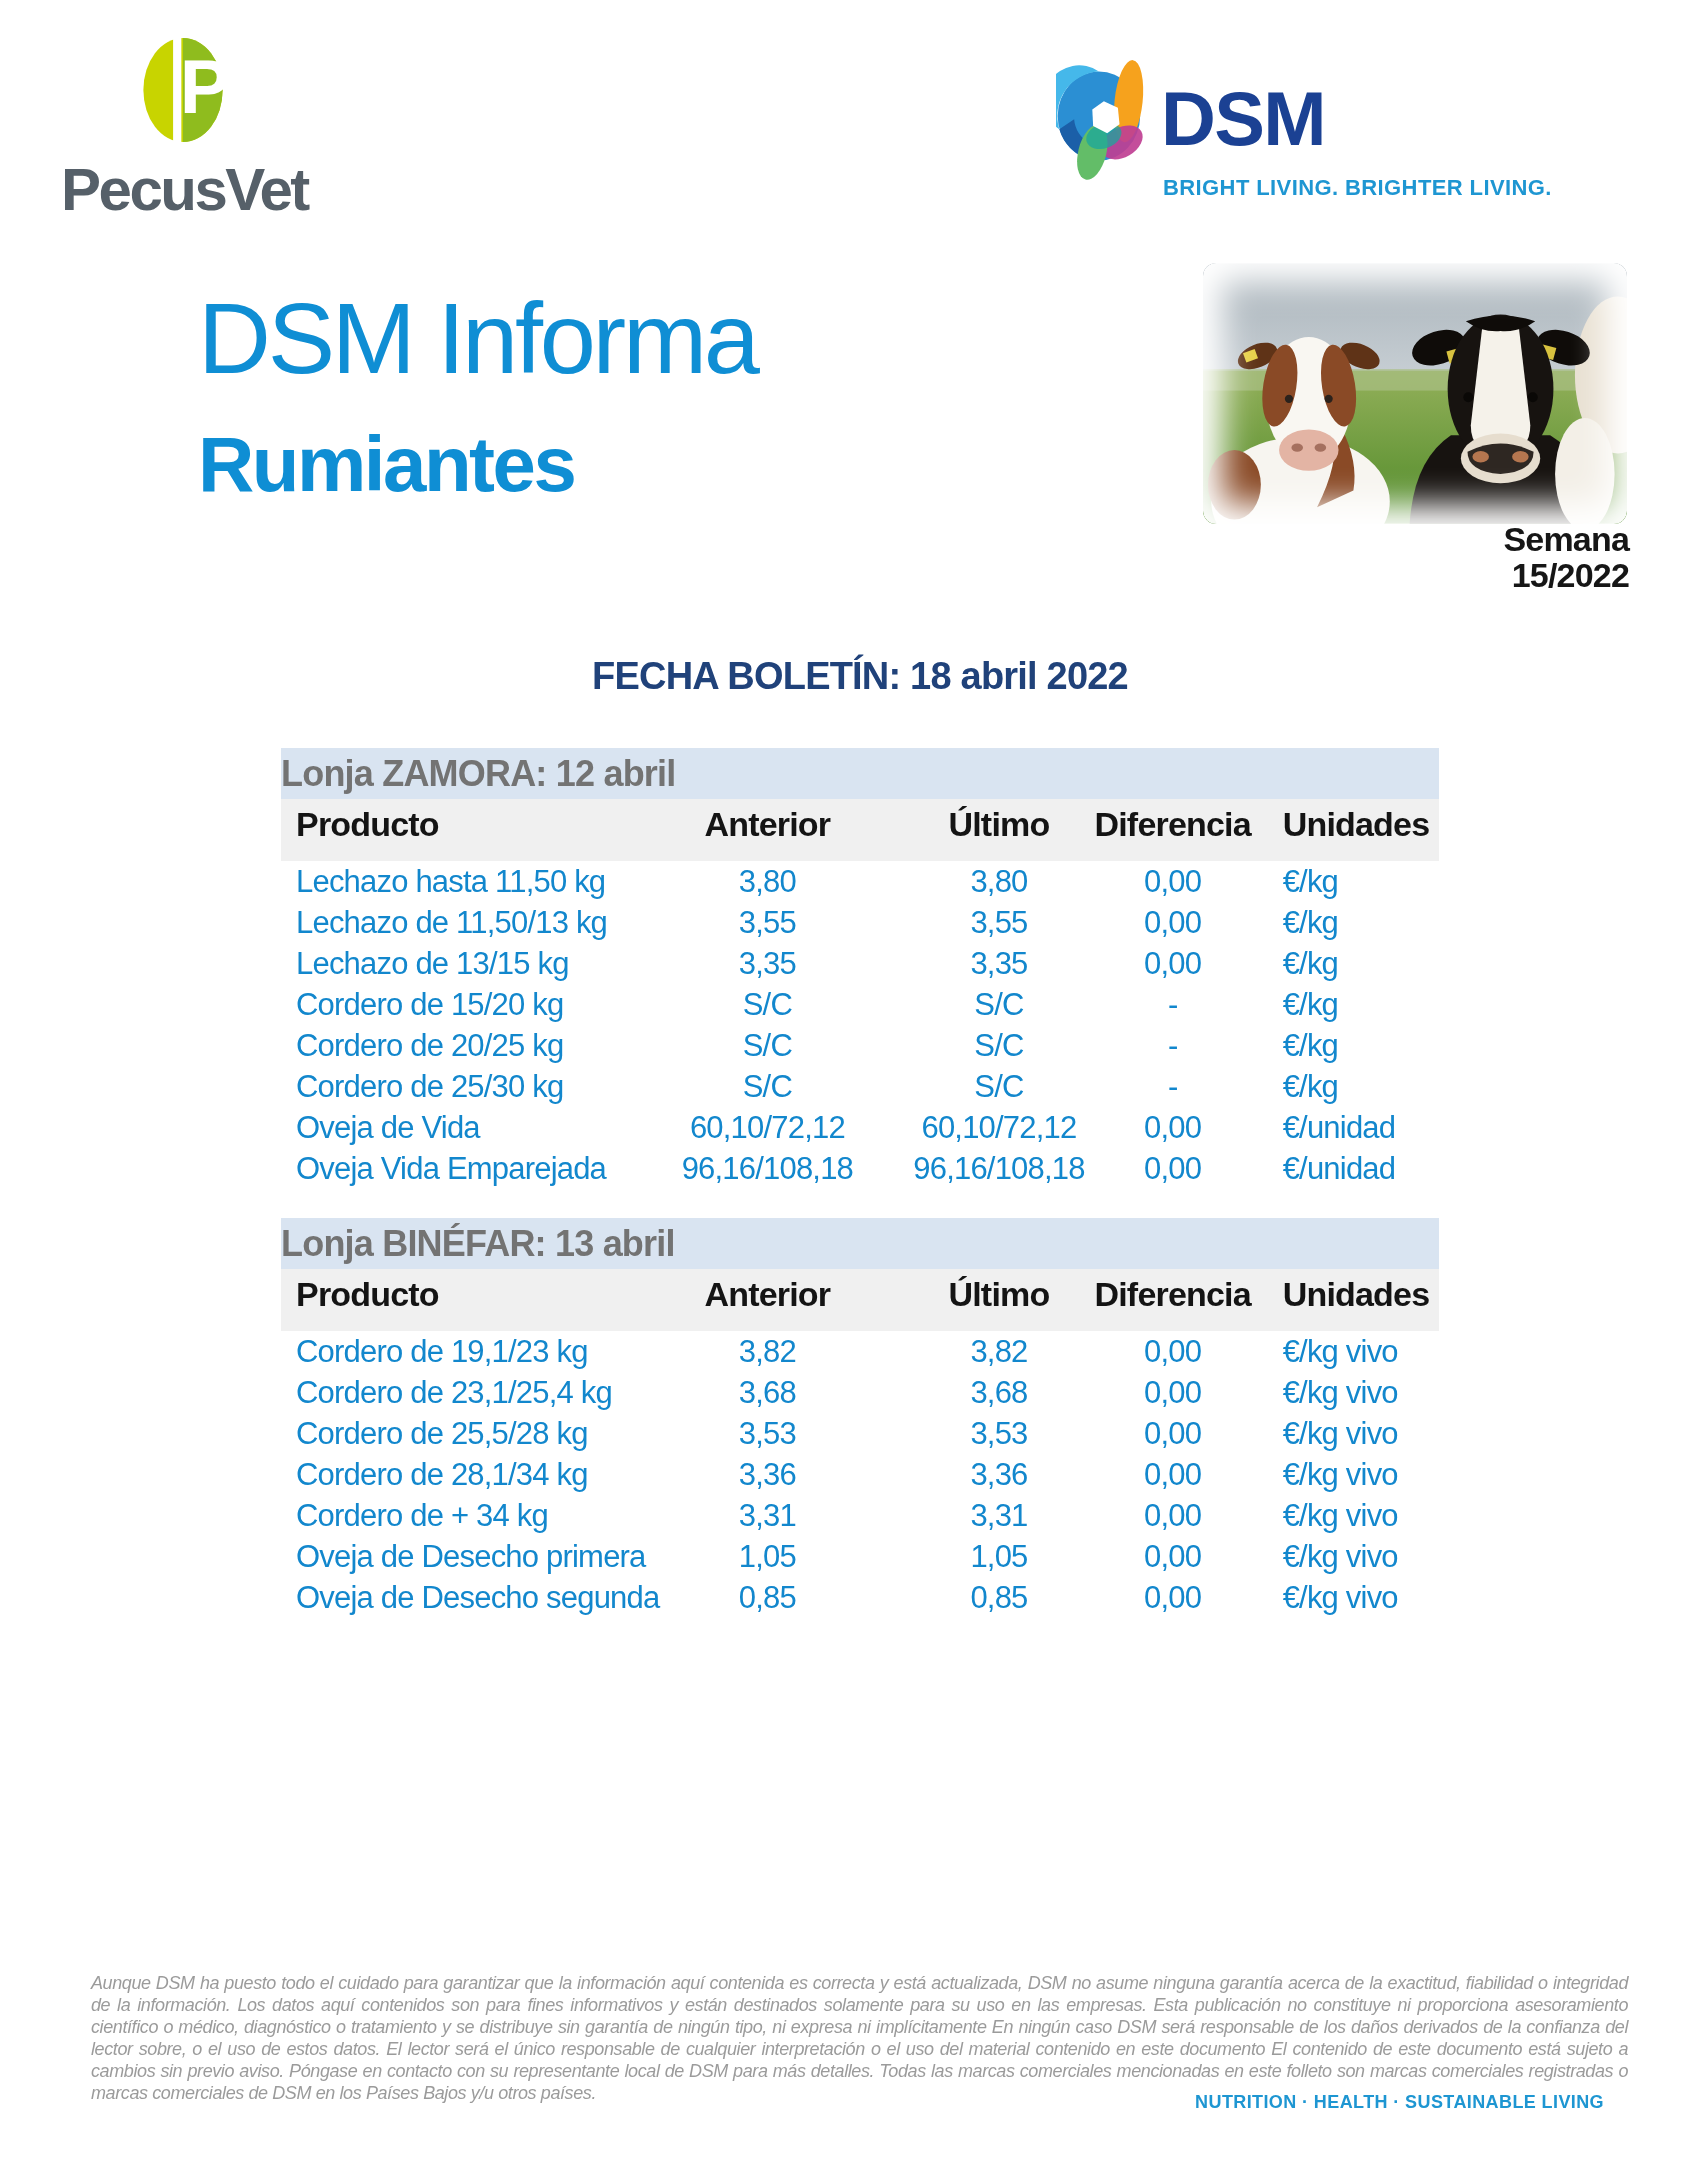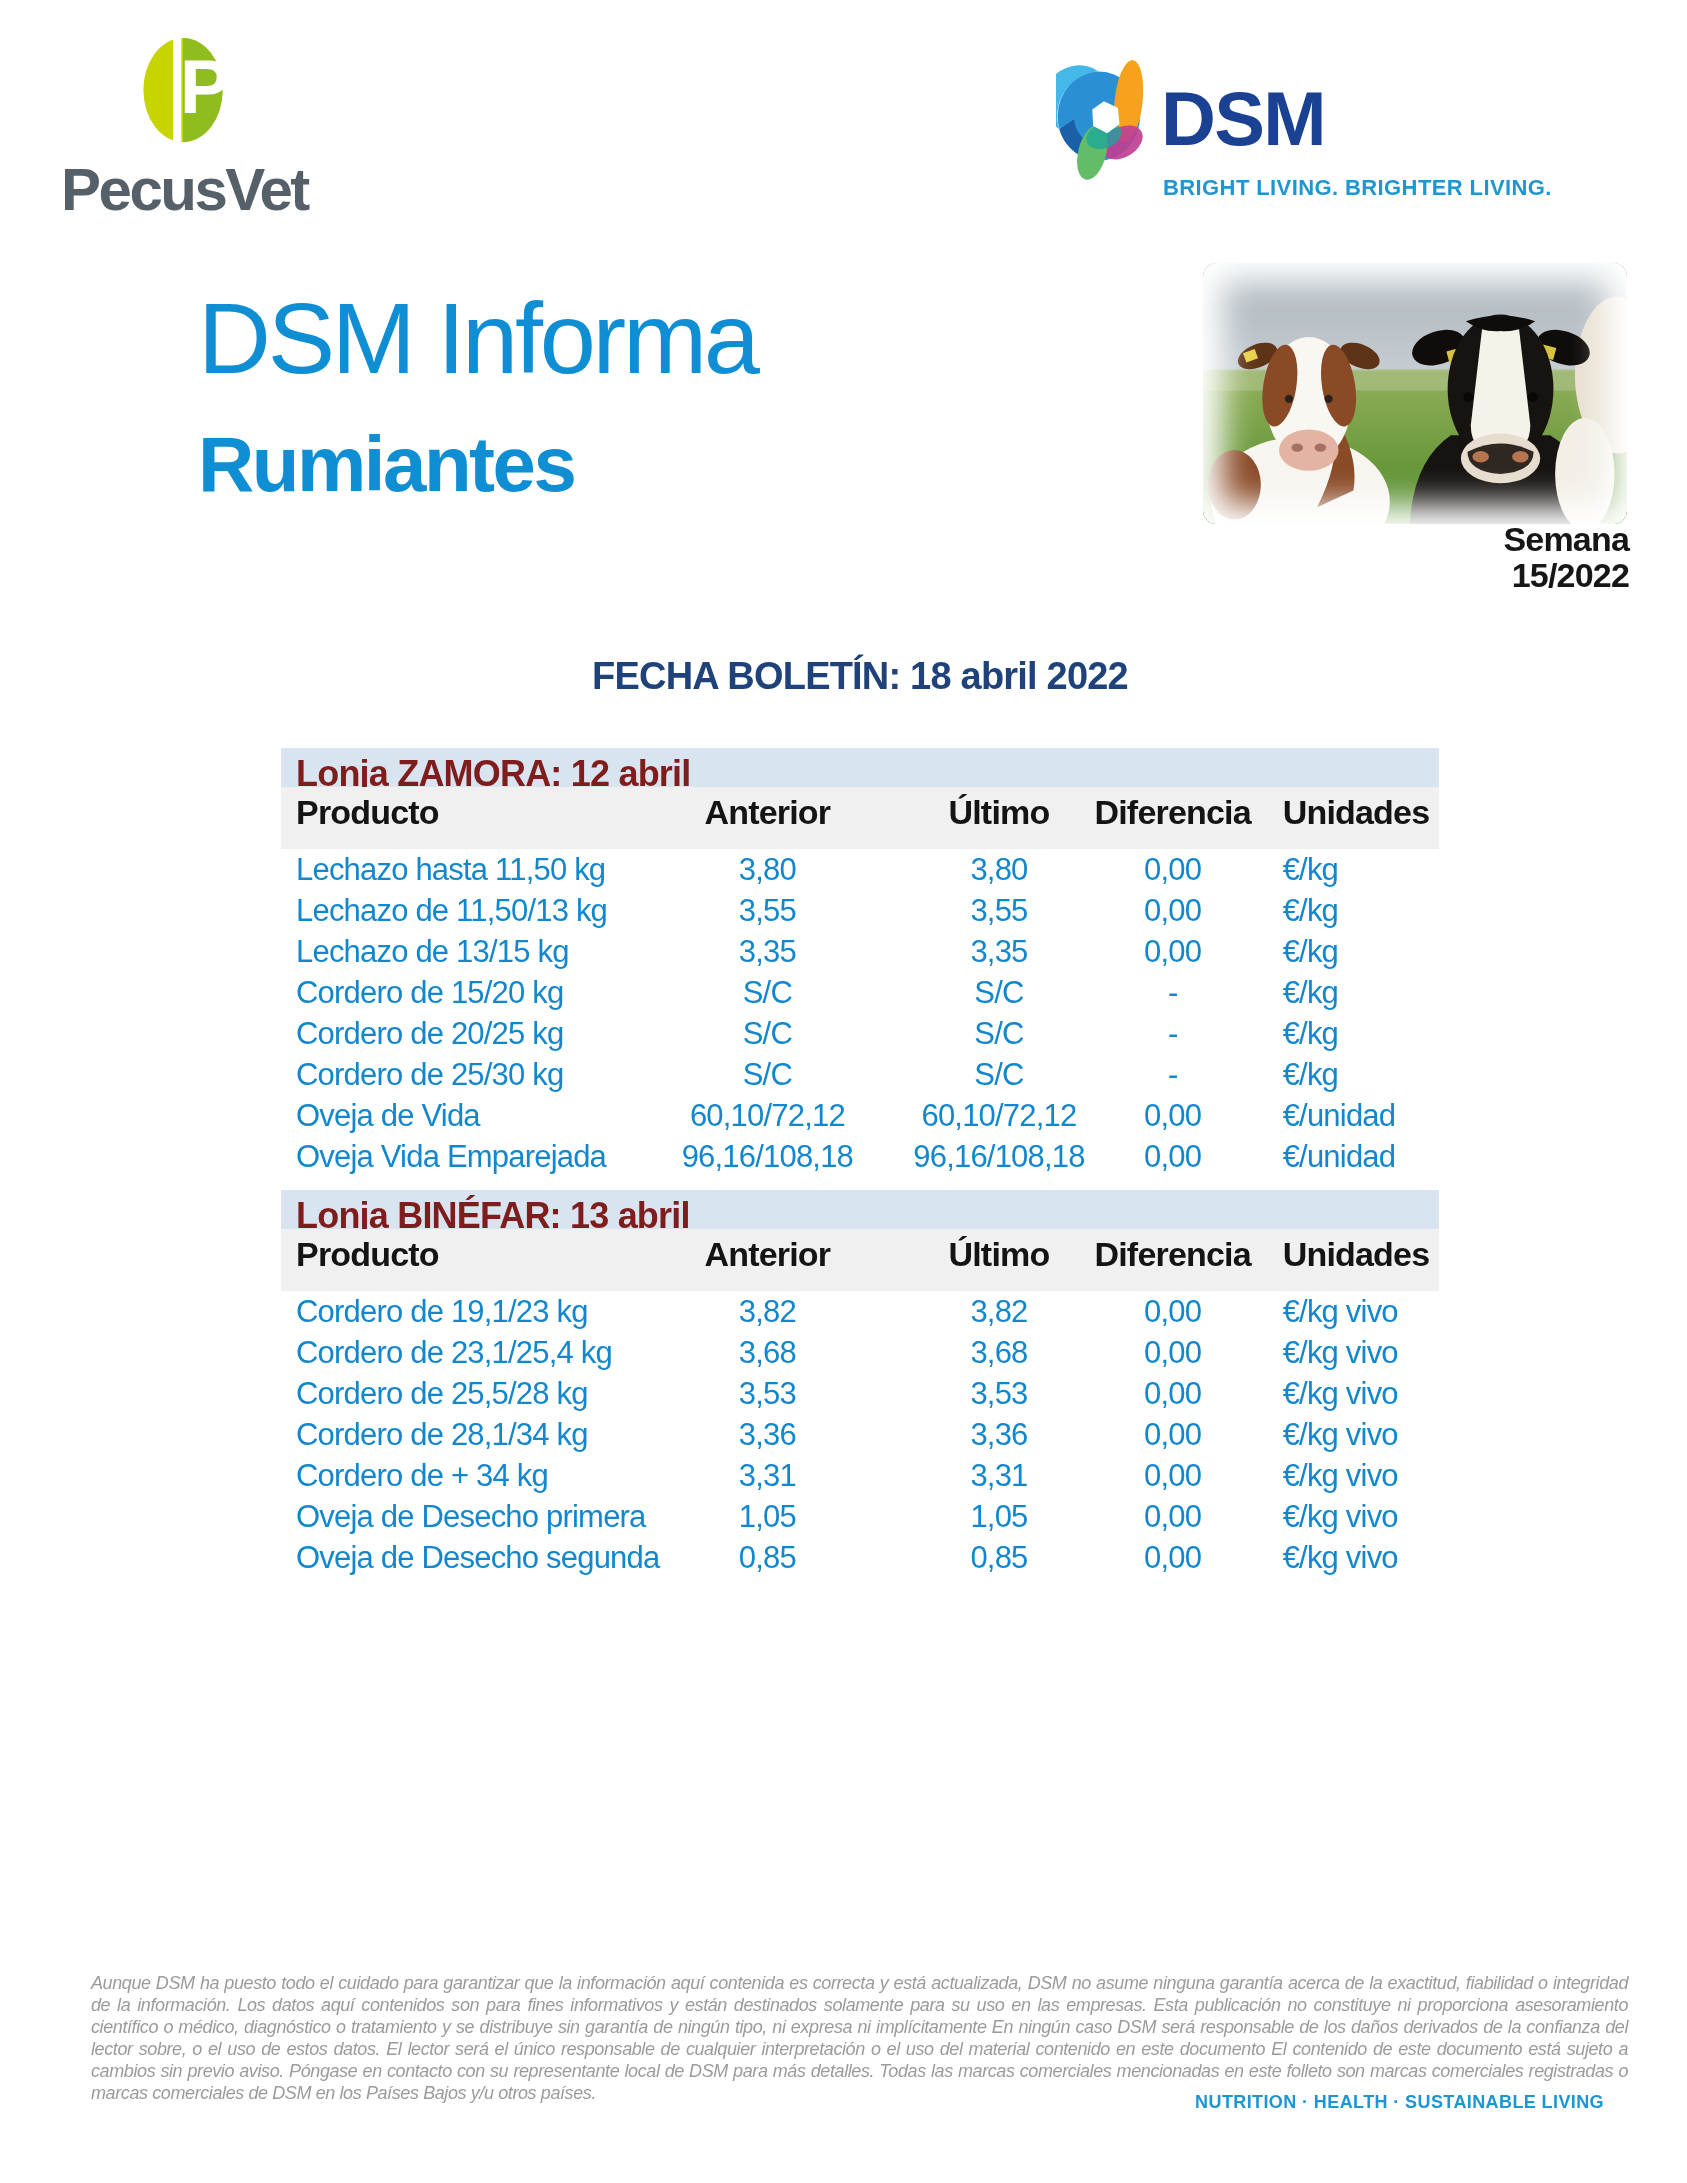--- a/index.html
+++ b/index.html
@@ -28,34 +28,34 @@
   .photo::after{content:'';position:absolute;inset:0;border-radius:13.2px;
     box-shadow:inset 0 0 33px 20px #ffffff;}
   
   .week{position:absolute;left:1323px;top:521px;width:306px;text-align:right;
     font-size:34px;font-weight:bold;color:#161616;line-height:36px;letter-spacing:-0.8px;}
   
   .fecha{position:absolute;left:281px;top:655px;width:1158px;text-align:center;
     font-size:38px;font-weight:bold;color:#20427a;letter-spacing:-0.8px;}
   
   .ptable{position:absolute;left:281px;width:1158px;}
-  .ptable .tbar{height:39px;background:#d9e4f1;line-height:51px;padding-left:15px;
-    font-size:36px;font-weight:bold;color:#7f1d1d;letter-spacing:-0.8px;}
+  .ptable .tbar{height:51px;background:#d9e4f1;line-height:51px;
+    font-size:36px;font-weight:bold;color:#737373;letter-spacing:-0.8px;}
   .ptable .cols{position:relative;height:62px;background:#f0f0f0;line-height:50px;
     font-size:34px;font-weight:bold;color:#141414;letter-spacing:-0.8px;}
   .ptable .trow{position:relative;height:41px;line-height:41px;font-size:31px;
     color:#1287cd;letter-spacing:-0.8px;}
   .ptable .col,.ptable .cell{position:absolute;white-space:nowrap;top:0;}
   .c0{left:15px;}
   .c1{left:42%;transform:translateX(-50%);}
   .c2{left:62%;transform:translateX(-50%);}
   .c3{left:77%;transform:translateX(-50%);}
   .c4{left:86.5%;}
   #table0{top:748px;}
-  #table1{top:1190px;}
+  #table1{top:1218px;}
   
   .disclaimer{position:absolute;left:91px;top:1972px;width:1537px;
     font-size:18px;line-height:22px;font-style:italic;color:#9b9b9b;
     text-align:justify;letter-spacing:-0.4px;}
   .foot-tagline{position:absolute;left:827px;top:2092px;width:777px;text-align:right;
     font-size:18px;font-weight:bold;color:#1e96d2;letter-spacing:0.4px;}
 </style>
 </head>
 <body>
 

